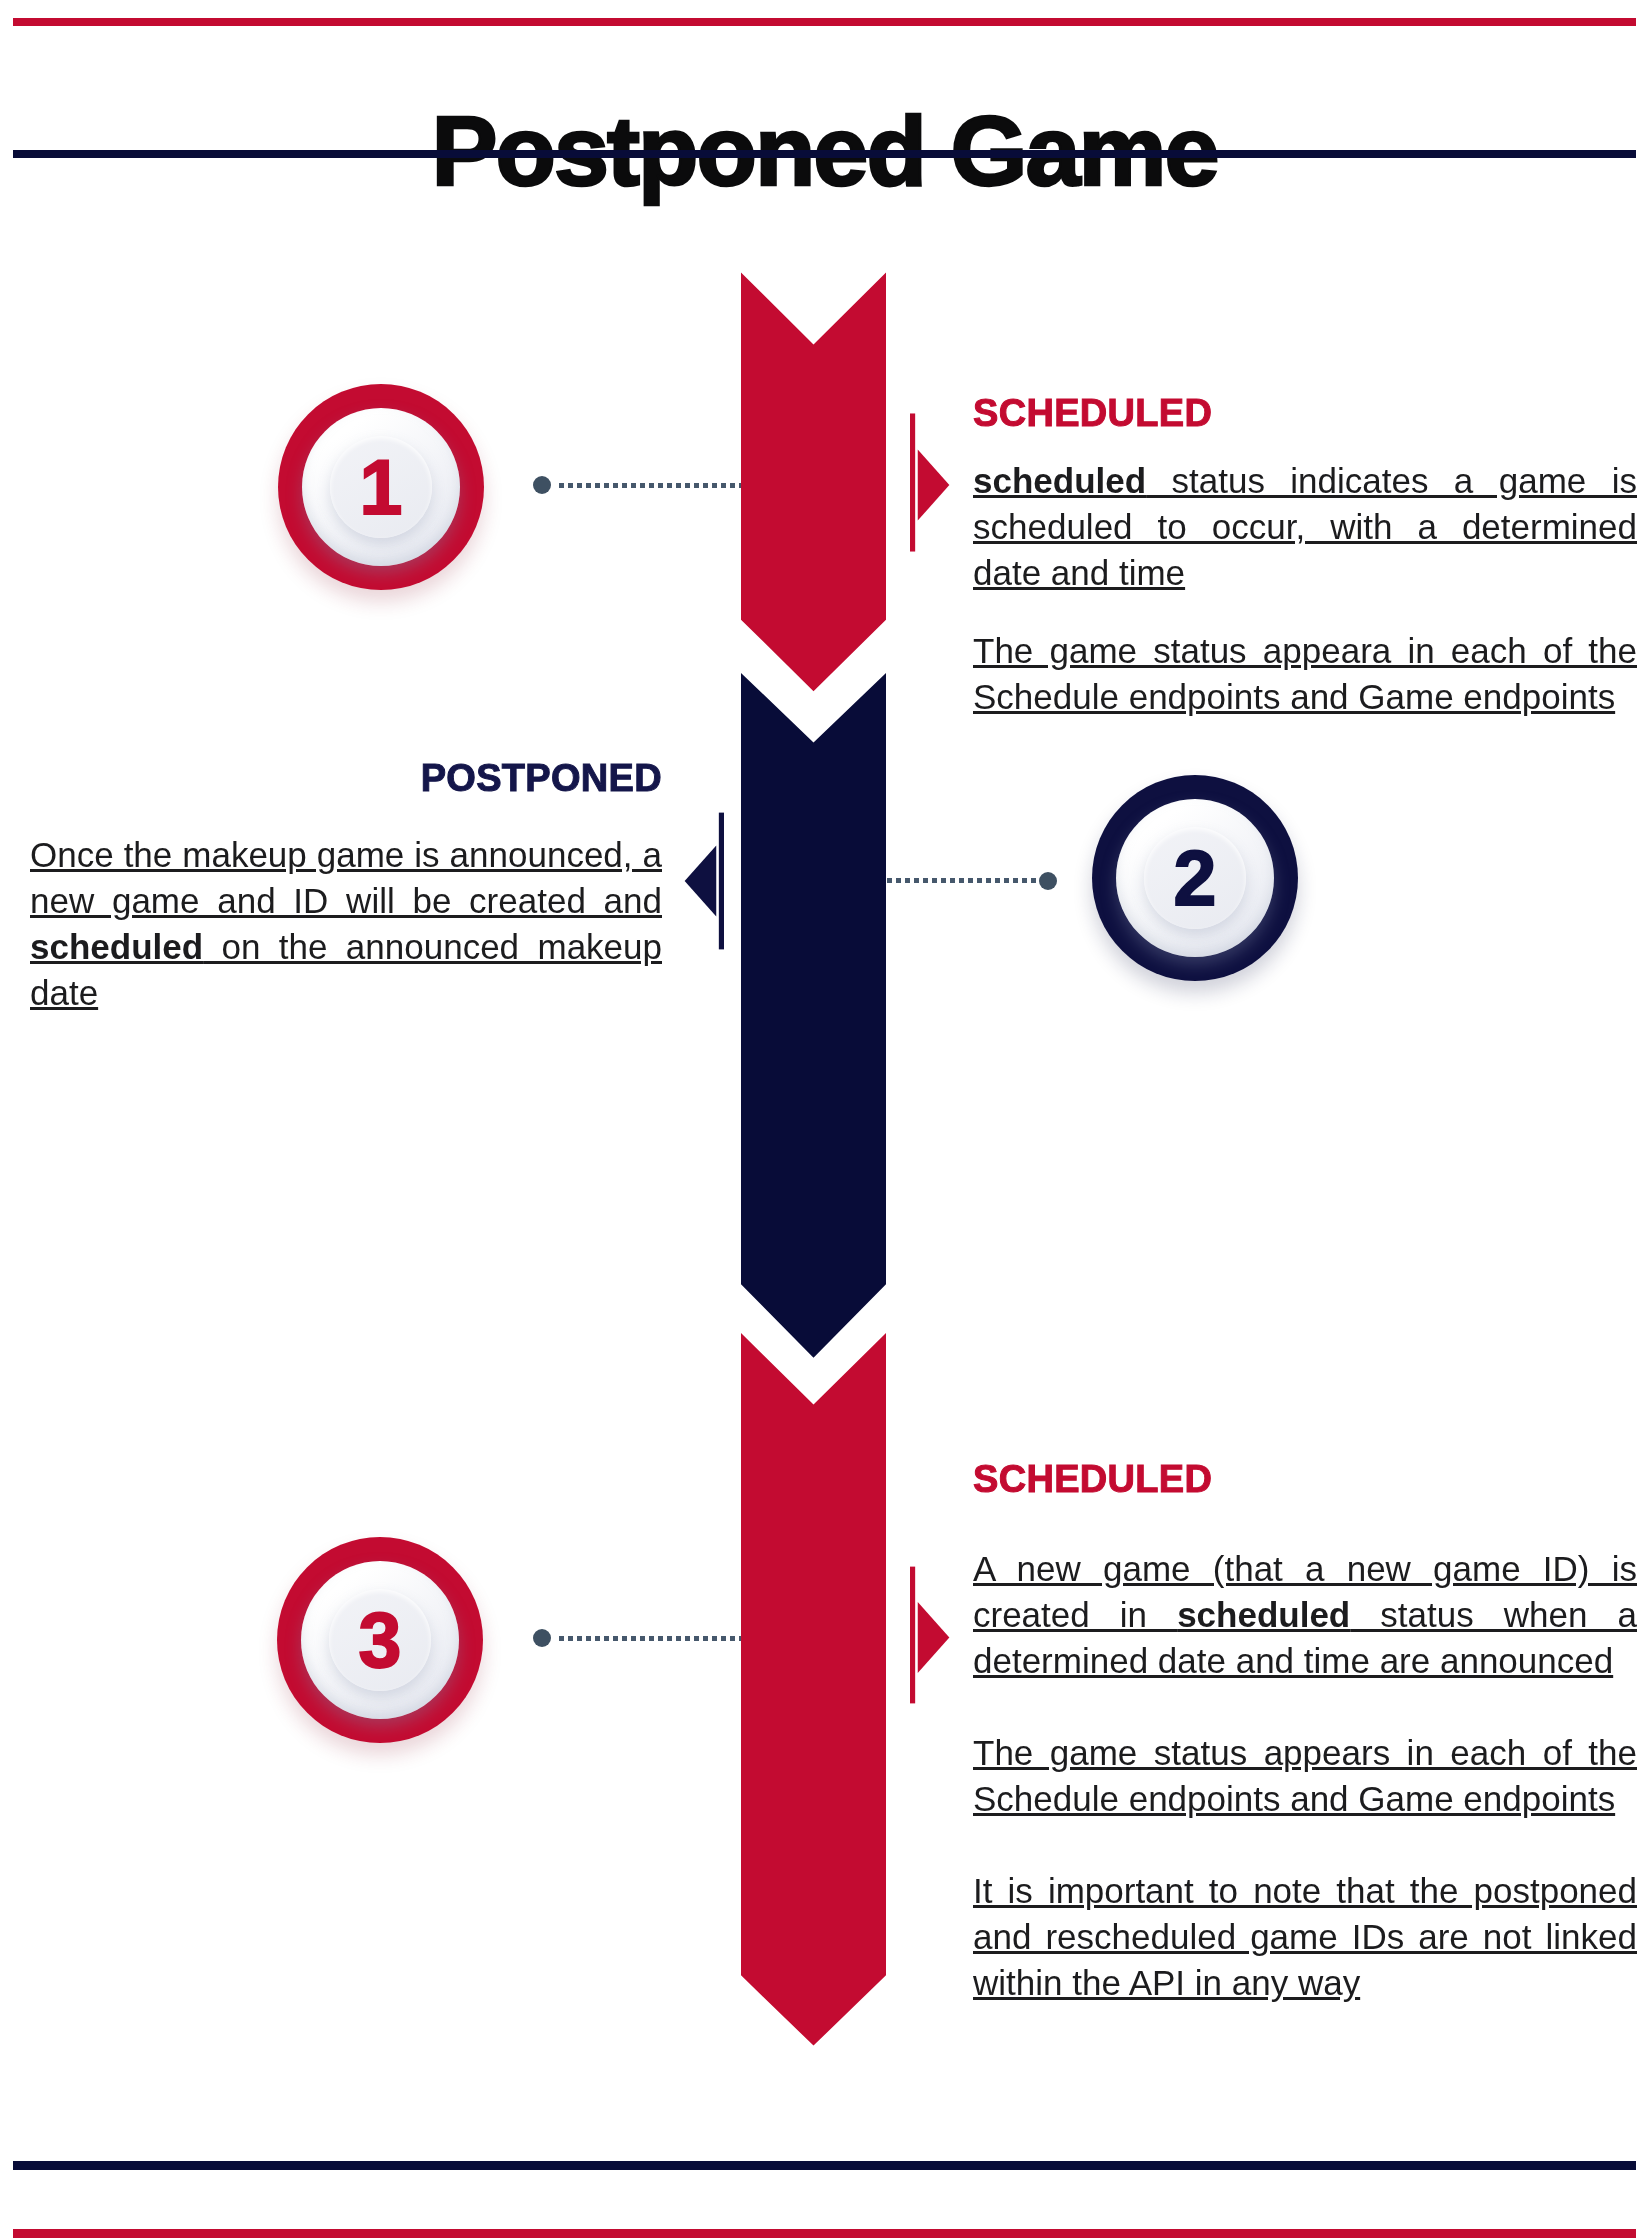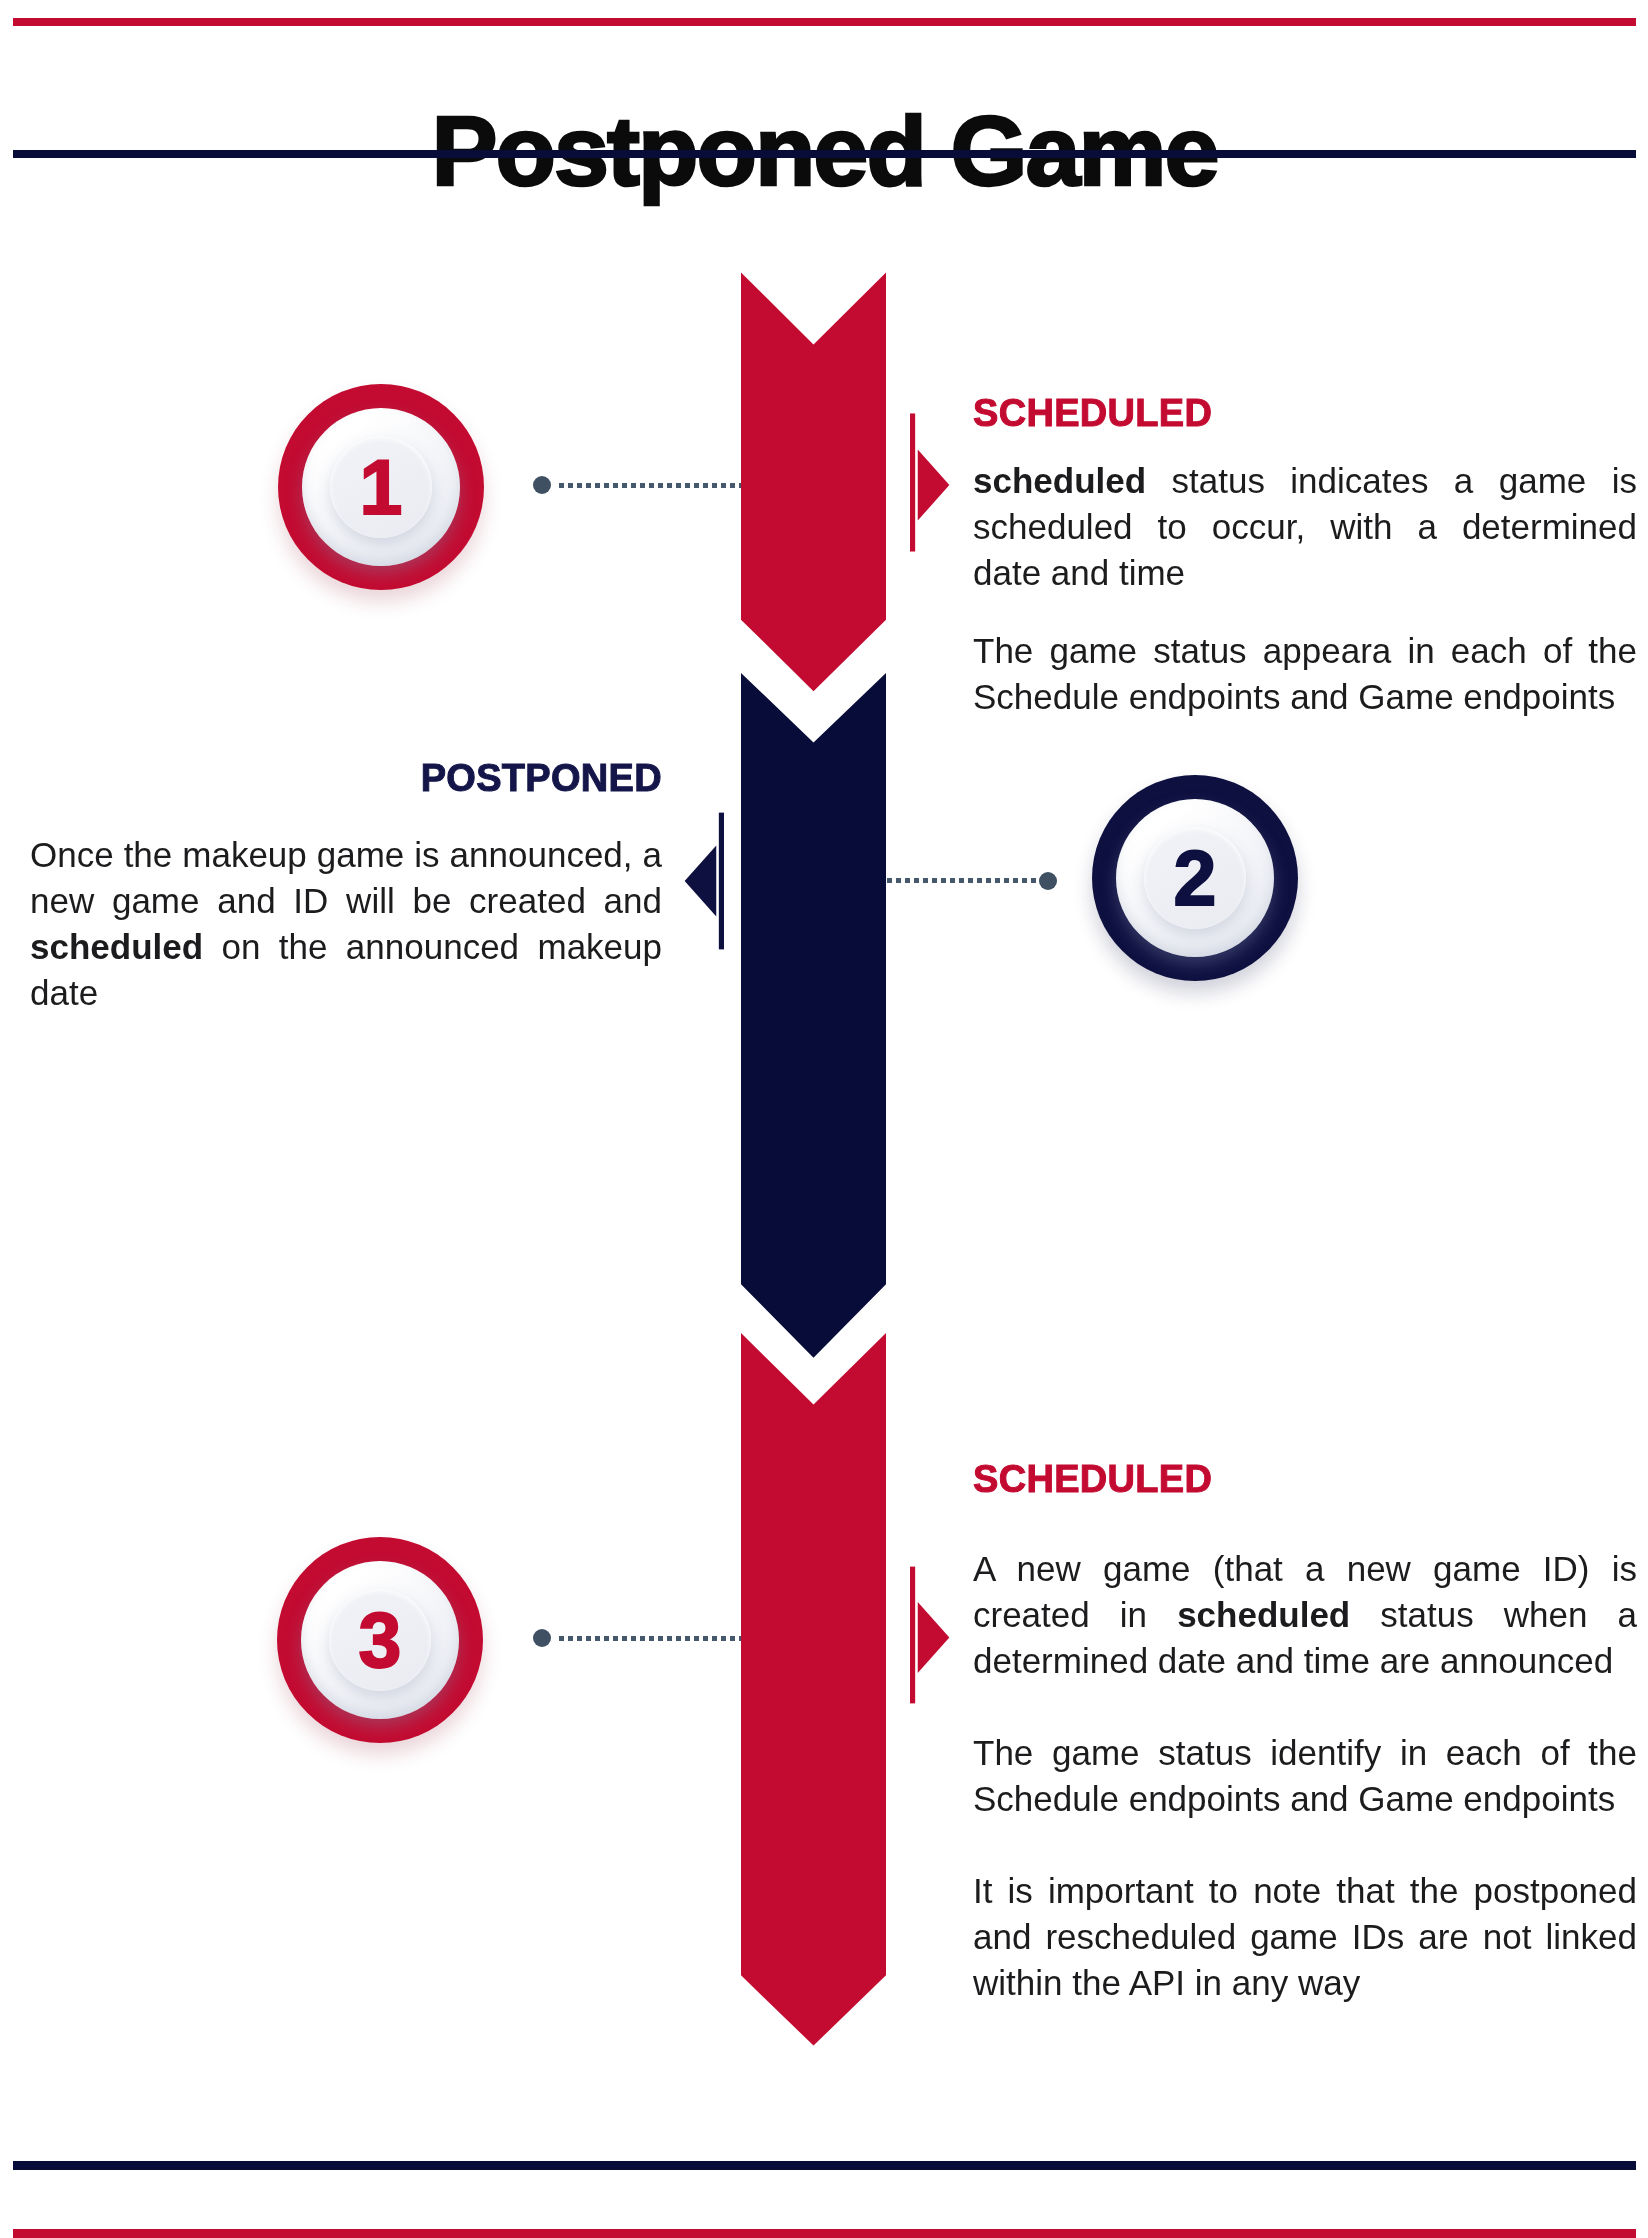--- a/index.html
+++ b/index.html
@@ -57,21 +57,21 @@
   .m2{left:684px;top:812px;}
   .m3{left:910px;top:1566px;}
 
   
   .sec{position:absolute;}
   .sec-title{margin:0;font-size:38px;line-height:40px;font-weight:bold;
     -webkit-text-stroke:1px currentColor;letter-spacing:0.3px;}
   .sec-title.red{color:#C30B31;}
   .sec-title.navy{color:#14164A;}
   .sec p.body{margin:0;font-size:35px;line-height:46px;color:#1C1C1E;
-    text-align:justify;text-justify:inter-word;-moz-text-align-last:left;text-align-last:left;}
+    text-align:justify;text-justify:inter-word;-moz-text-align-last:left;text-align-last:left;text-decoration:underline;}
   .sec p.body .b{font-weight:bold;}
   .sec-1{left:973px;top:393px;width:664px;}
   .sec-1 .sec-title{margin-bottom:25px;}
   .sec-1 p.body + p.body{margin-top:32px;}
   .sec-2{left:30px;top:758px;width:632px;}
   .sec-2 .sec-title{text-align:right;margin-bottom:34px;}
   .sec-2 p.body + p.body{margin-top:22px;}
   .sec-3{left:973px;top:1459px;width:664px;}
   .sec-3 .sec-title{margin-bottom:47px;}
   .sec-3 p.body + p.body{margin-top:46px;}
@@ -139,21 +139,21 @@
   </section>
 
   <section class="sec sec-2">
     <h2 class="sec-title navy">POSTPONED</h2>
     <p class="body"><span>Once the makeup game is announced, a new game and ID will be created and </span><span class="b">scheduled</span><span> on the announced makeup date</span></p>
   </section>
 
   <section class="sec sec-3">
     <h2 class="sec-title red">SCHEDULED</h2>
     <p class="body"><span>A new game (that a new game ID) is created in </span><span class="b">scheduled</span><span> status when a determined date and time are announced</span></p>
-    <p class="body"><span>The game status identify in each of the Schedule endpoints and Game endpoints</span></p>
+    <p class="body"><span>The game status appears in each of the Schedule endpoints and Game endpoints</span></p>
     <p class="body"><span>It is important to note that the postponed and rescheduled game IDs are not linked within the API in any way</span></p>
   </section>
 
   <div class="bar navy bottom-navy"></div>
   <div class="bar red bottom-red"></div>
 
 </div>
 
 
 </body></html>

